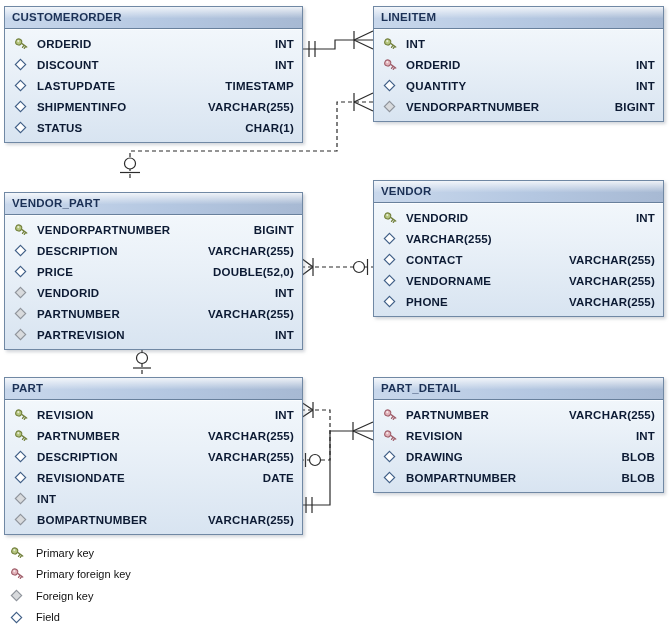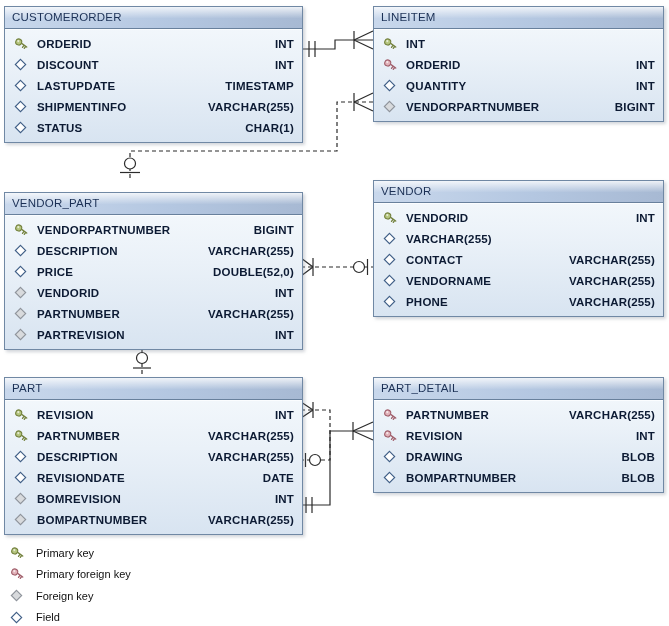--- a/index.html
+++ b/index.html
@@ -11,21 +11,21 @@
   #connectors path,#connectors line{stroke:#2b2b2b;stroke-width:1.2;fill:none;}
   #connectors .dash{stroke-dasharray:4 3;}
   #connectors circle{fill:#ffffff;stroke:#2b2b2b;stroke-width:1.2;}
   .table{
     position:absolute;border:1px solid #7088a4;
     background:linear-gradient(180deg,#f6fafd 0%,#eaf1f8 45%,#d8e4f1 100%);
     box-shadow:2px 2px 3px rgba(125,135,148,0.35);
   }
   .thead{
     height:21px;line-height:21px;padding:0 6px 0 7px;
-    font-size:11.5px;font-weight:normal;color:#1b3055;letter-spacing:.2px;
+    font-size:11.5px;font-weight:bold;color:#1b3055;letter-spacing:.2px;
     background:
       linear-gradient(180deg,rgba(255,255,255,.8) 0%,rgba(255,255,255,0) 55%),
       linear-gradient(100deg,#c9d8ec 0%,#b4c7e1 55%,#a7b9d3 100%);
     border-bottom:1px solid #68809c;
   }
   .tbody{border-top:1px solid #fbfdff;padding-top:3px;padding-bottom:4px;}
   .frow{
     height:21px;display:flex;align-items:center;
     padding:0 8px 0 9px;font-size:11.5px;font-weight:bold;color:#0c1a33;
   }
@@ -390,21 +390,20 @@
           </span>
           <span class="fname">REVISIONDATE</span>
           <span class="ftype">DATE</span>
         </div>
         <div class="frow">
           <span class="ficon">
             <svg width="13" height="13" viewBox="0 0 13 13" xmlns="http://www.w3.org/2000/svg">
               <path d="M6.5 1.3 L11.7 6.5 L6.5 11.7 L1.3 6.5 Z" fill="#d8dadd" stroke="#8e939b" stroke-width="1.1"></path>
             </svg>
           </span>
-          <span class="fname">BOMREVISION</span>
           <span class="ftype">INT</span>
         </div>
         <div class="frow">
           <span class="ficon">
             <svg width="13" height="13" viewBox="0 0 13 13" xmlns="http://www.w3.org/2000/svg">
               <path d="M6.5 1.3 L11.7 6.5 L6.5 11.7 L1.3 6.5 Z" fill="#d8dadd" stroke="#8e939b" stroke-width="1.1"></path>
             </svg>
           </span>
           <span class="fname">BOMPARTNUMBER</span>
           <span class="ftype">VARCHAR(255)</span>

